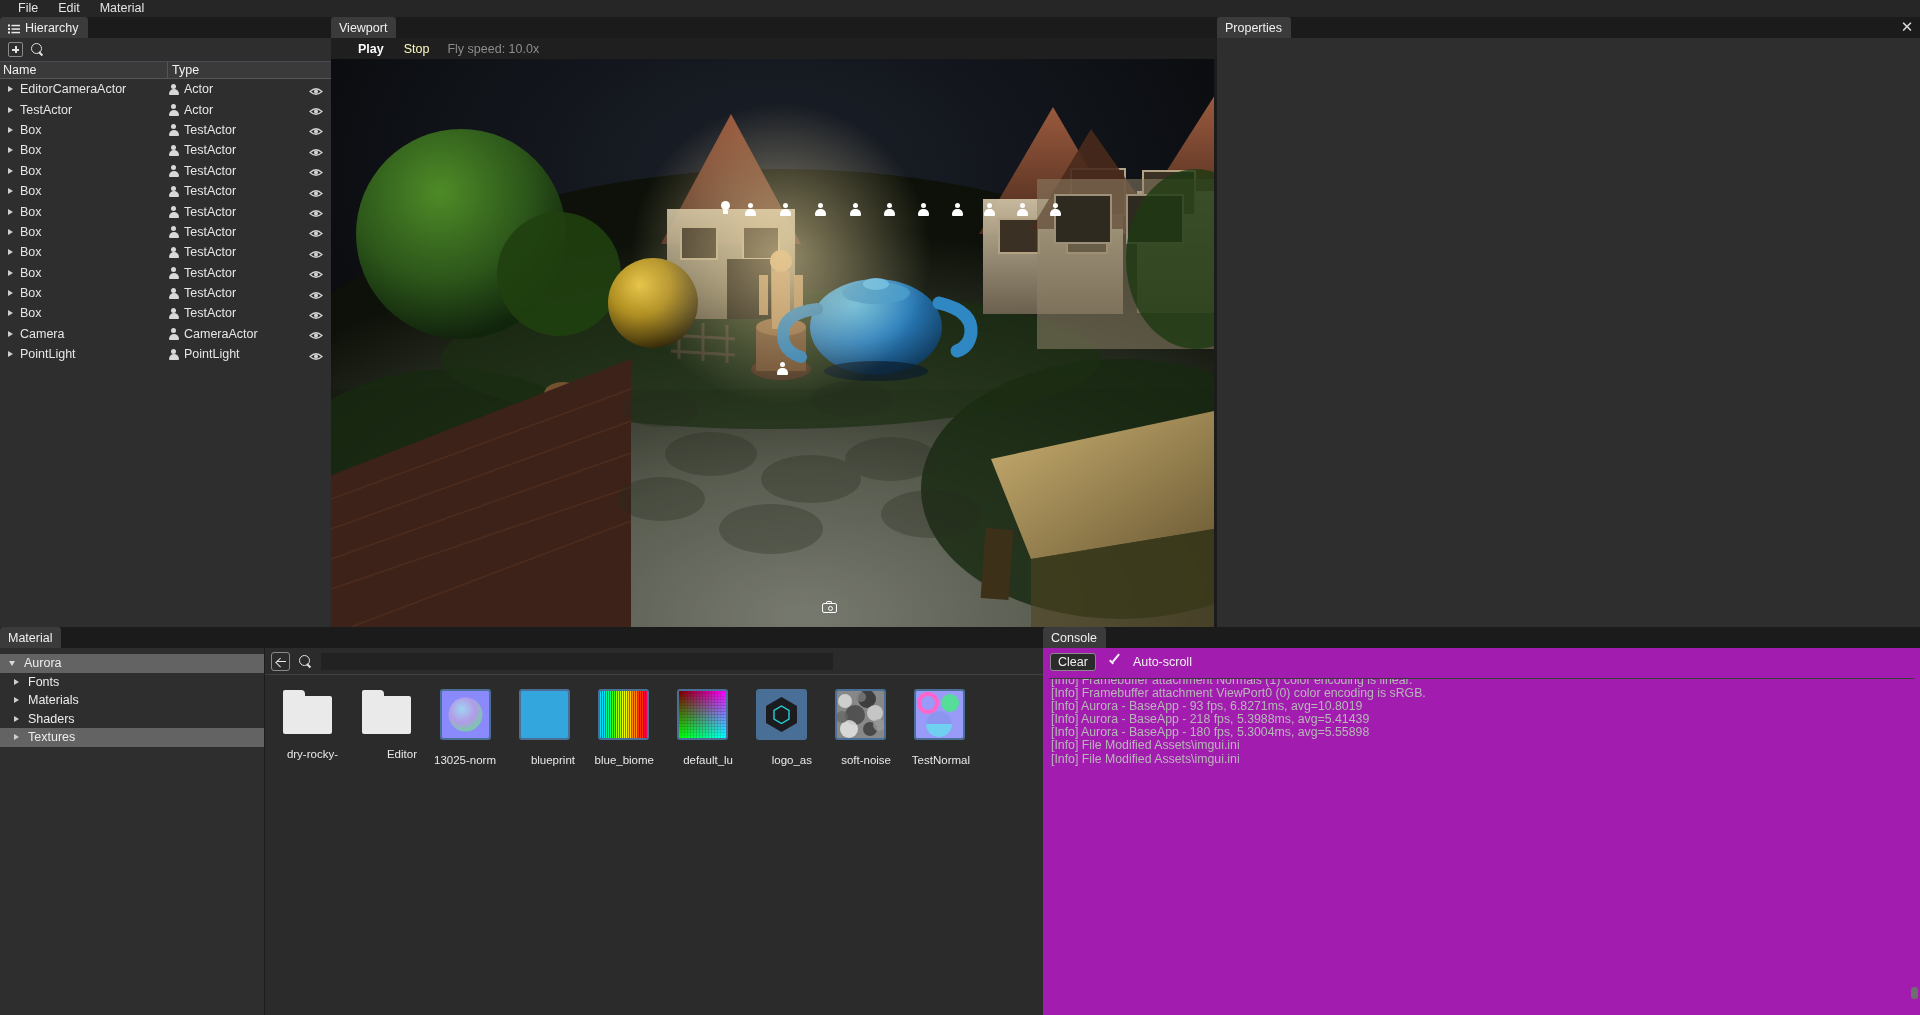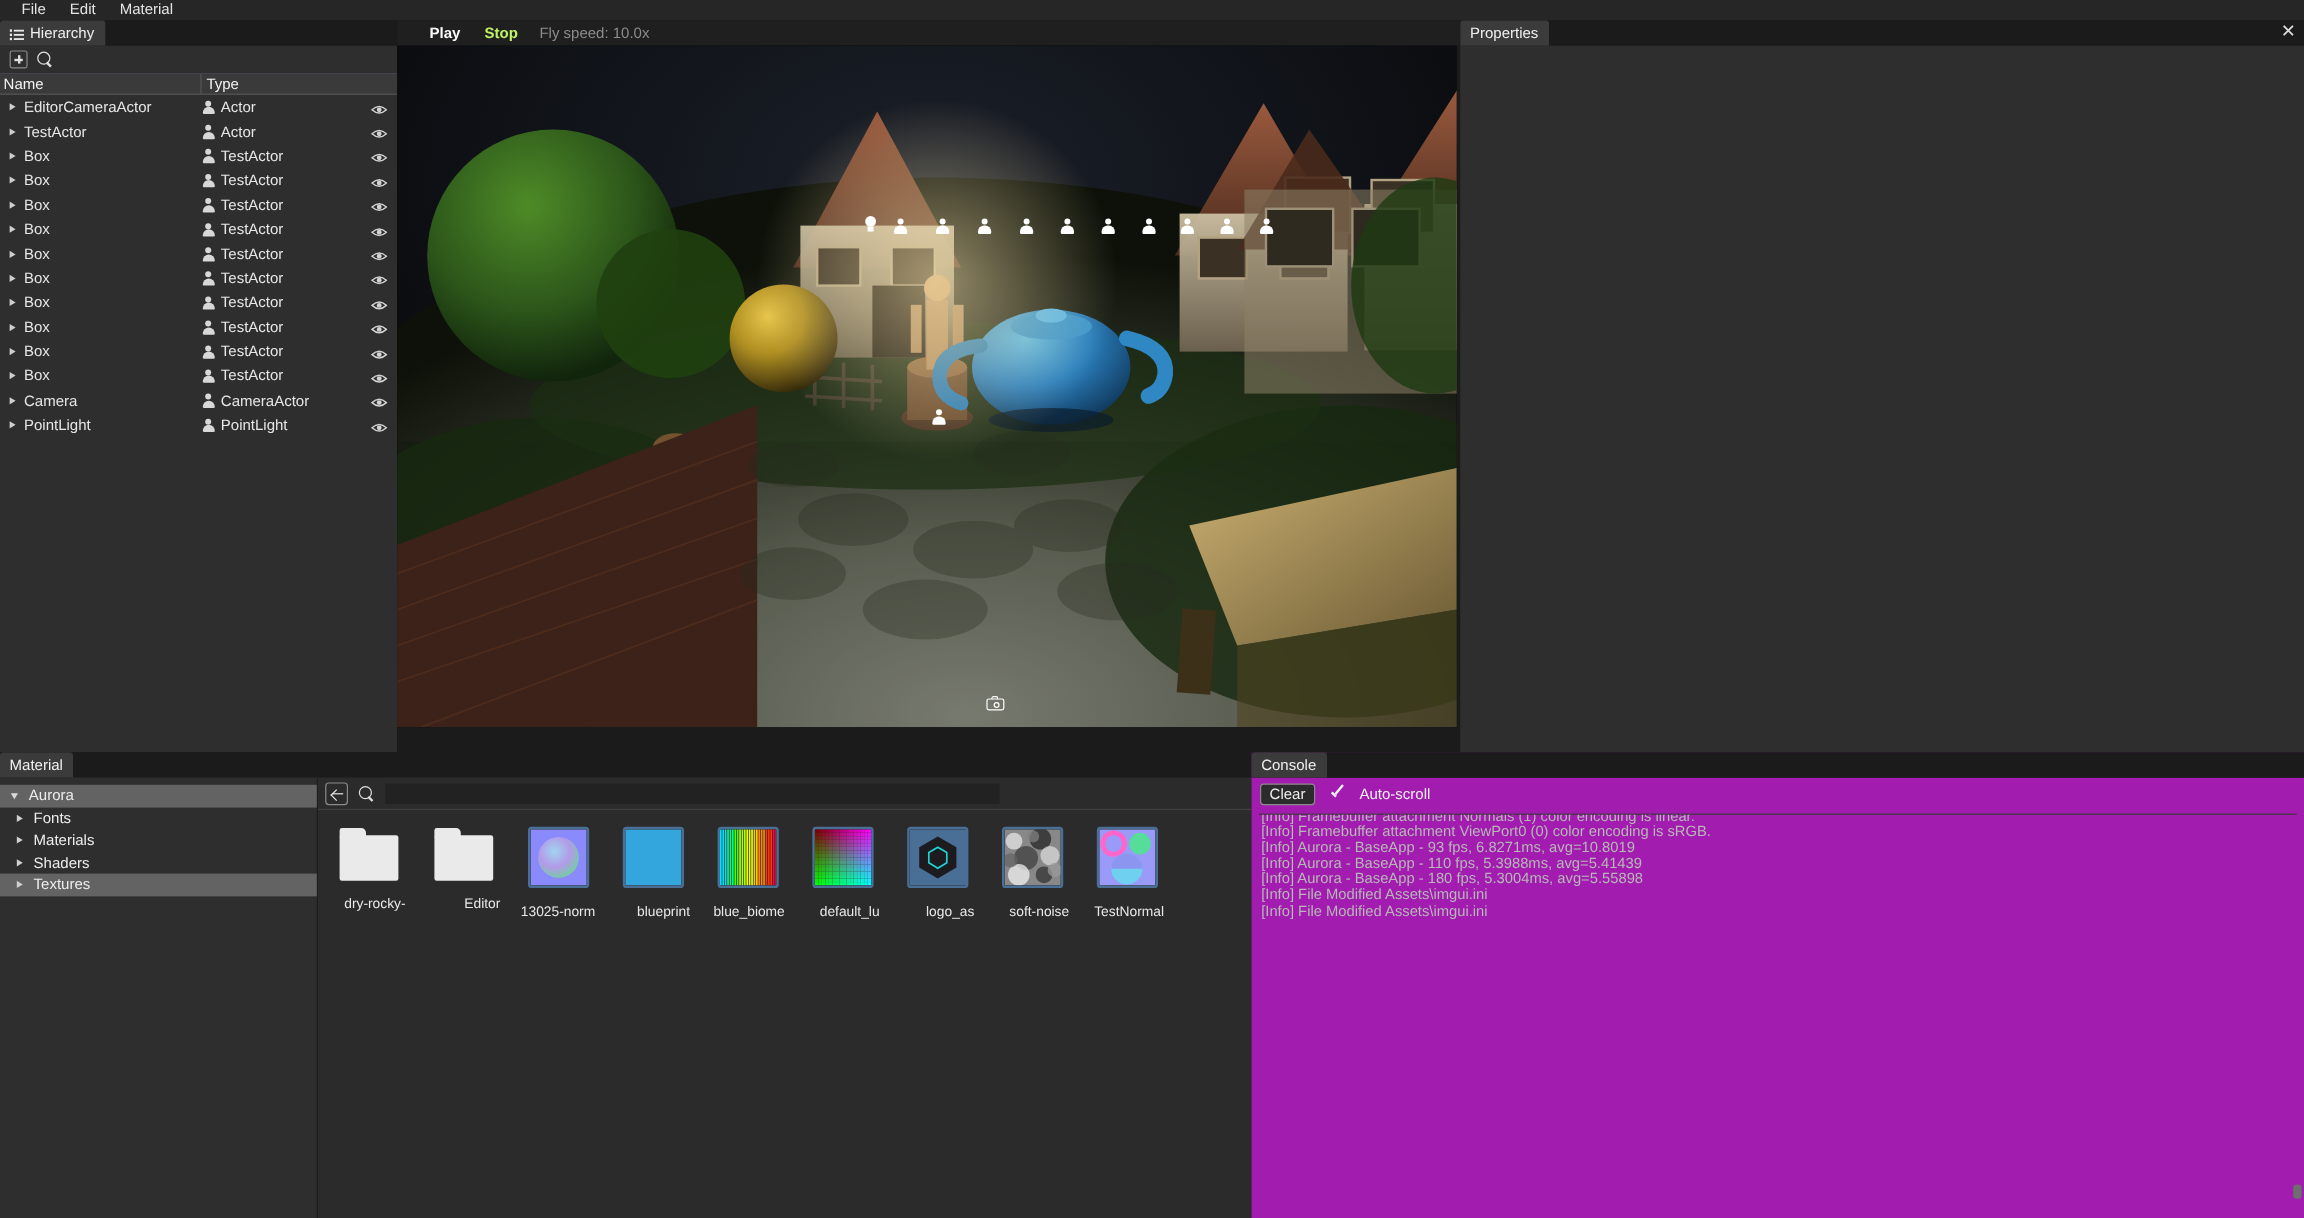--- a/index.html
+++ b/index.html
@@ -101,21 +101,21 @@
     position: absolute; right: 8px; width: 14px; height: 9px;
   }
 
   
   #viewport { left: 331px; top: 17px; width: 886px; height: 610px; background: #1b1b1b; }
   .vp-toolbar {
     height: 21px; display: flex; align-items: center; gap: 0px;
     padding-left: 17px; background: #1f1f1f; font-size: 12.5px;
   }
   .vp-btn { color: #fbfbfb; font-weight: bold; padding: 0 10px; }
-  .vp-btn.dim { color: #bef264; font-weight: bold; }
+  .vp-btn.dim { color: #fef9c3; font-weight: normal; }
   .vp-info { color: #8c8c8c; padding-left: 8px; }
   .vp-scene { position: relative; width: 883px; height: 568px; overflow: hidden; background: #090b07; }
 
   
   .giz {
     position: absolute; width: 13px; height: 14px;
   }
   .giz:before {
     content: ""; position: absolute; left: 4px; top: 0px; width: 5px; height: 5px;
     background: #ffffff; border-radius: 50%;
@@ -467,20 +467,26 @@
           </div>
           <span class="eye"><svg width="14" height="9" viewBox="0 0 14 9">
               <path d="M1 4.5 Q7 -1 13 4.5 Q7 10 1 4.5 Z" fill="none" stroke="#d2d2d2" stroke-width="1.2"></path>
               <circle cx="7" cy="4.5" r="2" fill="#d2d2d2"></circle>
             </svg></span>
         </div>
       </div>
   </div>
 
   <div class="panel" id="viewport">
+    <div class="tabbar">
+      <div class="tab">
+        <span>Viewport</span>
+      </div>
+      <div class="filler"></div>
+    </div>
     <div class="vp-toolbar">
       <div class="vp-btn">Play</div>
       <div class="vp-btn dim">Stop</div>
       <div class="vp-info">Fly speed: 10.0x</div>
     </div>
 
     <div class="vp-scene">
       <svg width="883" height="568" viewBox="0 0 883 568" style="display:block;">
         <defs>
           <radialGradient id="gGround" cx="52%" cy="72%" r="62%">
@@ -1070,21 +1076,21 @@
     </div>
     <div class="con-toolbar">
       <div class="clear-btn">Clear</div>
       <span class="check"></span>
       <span class="con-label">Auto-scroll</span>
     </div>
     <div class="con-log" id="con-log">
         <div class="con-line" style="margin-top: -5px;">[Info] Framebuffer attachment Normals (1) color encoding is linear.</div>
         <div class="con-line">[Info] Framebuffer attachment ViewPort0 (0) color encoding is sRGB.</div>
         <div class="con-line">[Info] Aurora - BaseApp - 93 fps, 6.8271ms, avg=10.8019</div>
-        <div class="con-line">[Info] Aurora - BaseApp - 110 fps, 5.3988ms, avg=5.41439</div>
+        <div class="con-line">[Info] Aurora - BaseApp - 218 fps, 5.3988ms, avg=5.41439</div>
         <div class="con-line">[Info] Aurora - BaseApp - 180 fps, 5.3004ms, avg=5.55898</div>
         <div class="con-line">[Info] File Modified Assets\imgui.ini</div>
         <div class="con-line">[Info] File Modified Assets\imgui.ini</div>
       </div>
     <div class="con-scroll"></div>
   </div>
 
 </div>
 
 </body></html>

